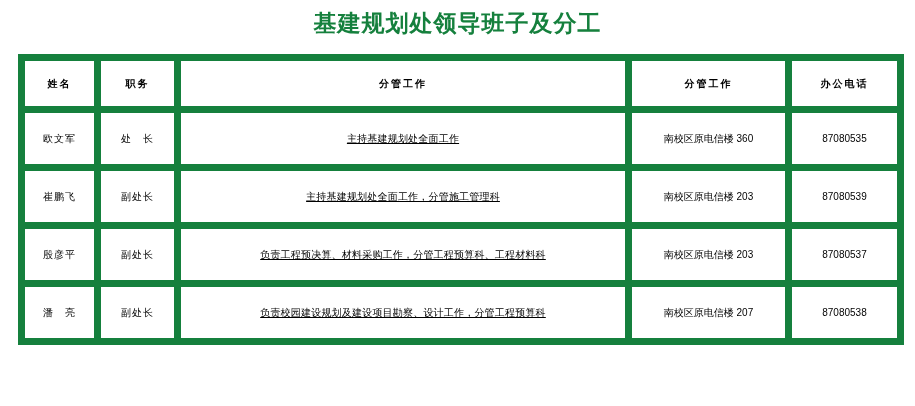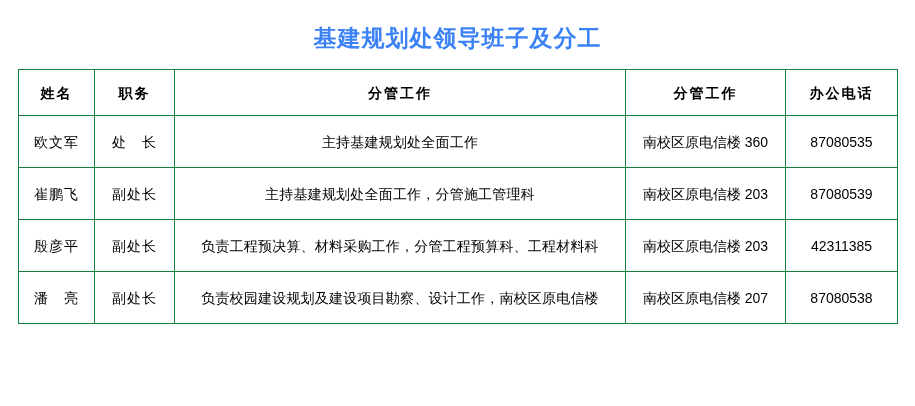--- a/index.html
+++ b/index.html
@@ -19,37 +19,37 @@
     width: 915px;
     height: 406px;
     box-sizing: border-box;
   }
   .doc-title {
     text-align: center;
     font-family: "Liberation Serif", serif;
     font-size: 23px;
     font-weight: bold;
     letter-spacing: 1px;
-    margin: 24px 0 0 0;
+    margin: 9px 0 0 0;
     padding: 0;
     line-height: 30px;
-    color: #3b82f6;
+    color: #15803d;
   }
   .table-wrap {
     margin: 15px 18px 0 18px;
   }
   table.org-table {
     border-collapse: collapse;
     width: 879px;
     table-layout: fixed;
   }
   table.org-table th,
   table.org-table td {
-    border: 1px solid #15803d;
-    font-size: 14px;
+    border: 7px solid #15803d;
+    font-size: 10px;
     font-weight: normal;
     text-align: center;
     vertical-align: middle;
     padding: 0 4px;
     height: 51px;
     line-height: 20px;
     color: #000;
     white-space: nowrap;
     overflow: hidden;
   }
@@ -58,20 +58,21 @@
     height: 45px;
   }
   .col-name { width: 76px; }
   .col-post { width: 80px; }
   .col-duty { width: 451px; }
   .col-office { width: 160px; }
   .col-phone { width: 112px; }
 
   td.duty-cell {
     letter-spacing: 0.2px;
+    text-decoration: underline;
   }
   th.head-cell {
     letter-spacing: 2px;
   }
   td.name-cell, td.post-cell {
     letter-spacing: 1px;
   }
 </style>
 </head>
 <body>
@@ -111,26 +112,26 @@
           <td class="post-cell">副处长</td>
           <td class="duty-cell">主持基建规划处全面工作，分管施工管理科</td>
           <td>南校区原电信楼 203</td>
           <td>87080539</td>
         </tr>
         <tr>
           <td class="name-cell">殷彦平</td>
           <td class="post-cell">副处长</td>
           <td class="duty-cell">负责工程预决算、材料采购工作，分管工程预算科、工程材料科</td>
           <td>南校区原电信楼 203</td>
-          <td>42311385</td>
+          <td>87080537</td>
         </tr>
         <tr>
           <td class="name-cell">潘　亮</td>
           <td class="post-cell">副处长</td>
-          <td class="duty-cell">负责校园建设规划及建设项目勘察、设计工作，南校区原电信楼</td>
+          <td class="duty-cell">负责校园建设规划及建设项目勘察、设计工作，分管工程预算科</td>
           <td>南校区原电信楼 207</td>
           <td>87080538</td>
         </tr>
       </tbody>
     </table>
   </div>
 
 </div>
 
 </body></html>

